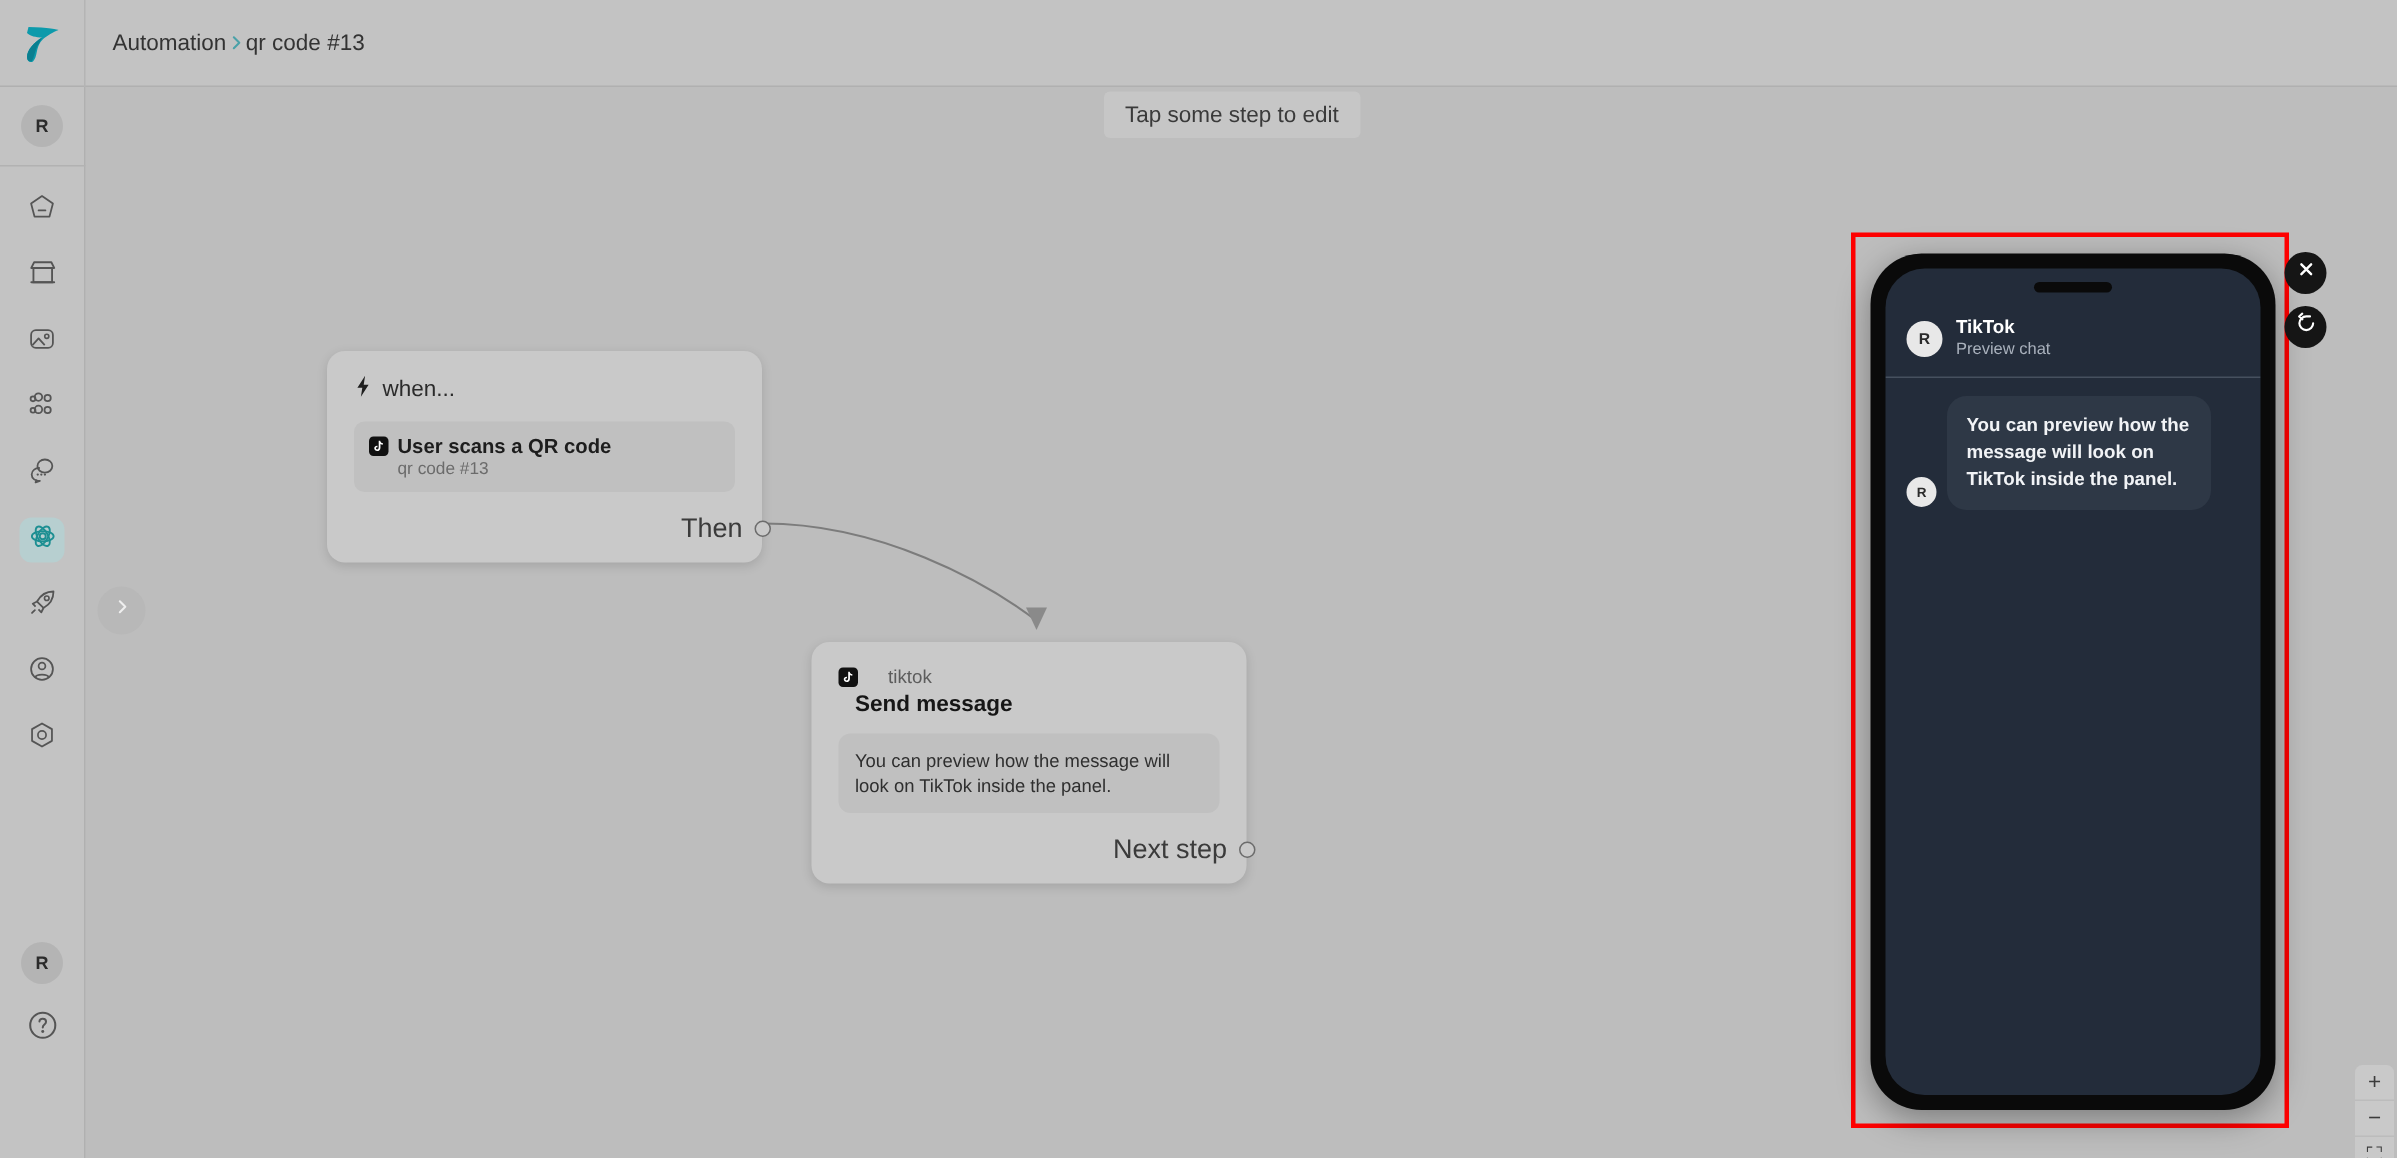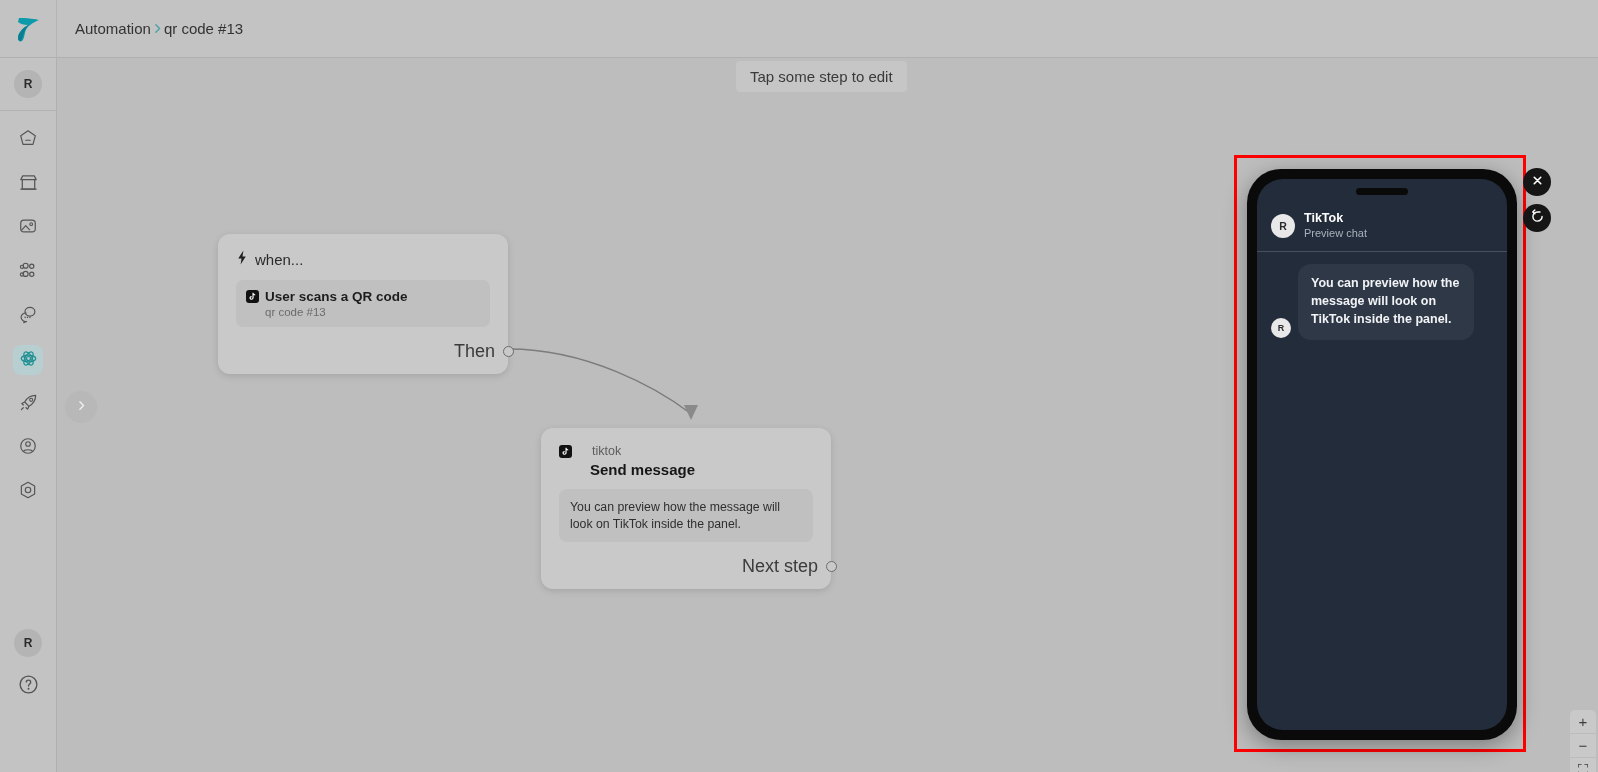--- a/index.html
+++ b/index.html
@@ -139,21 +139,21 @@
     display: flex; align-items: center; justify-content: flex-end; gap: 8px;
     margin-top: 14px; font-size: 18px; color: #3b3b3b;
   }
   .port {
     width: 11px; height: 11px; border-radius: 50%;
     border: 1.6px solid #6c6c6c; background: #c9c9c9;
     margin-right: -24px;
   }
 
   .act-brand { display: flex; align-items: center; gap: 20px; font-size: 12.5px; color: #5d5d5d; }
-  .act-title { font-size: 15px; font-weight: 700; color: #161616; margin-top: 3px; margin-left: 31px; }
+  .act-title { font-size: 15px; font-weight: 700; color: #161616; margin-top: 3px; margin-left: 11px; }
   .msg-box {
     margin-top: 11px; background: #c0c0c0; border-radius: 8px;
     padding: 10px 11px; font-size: 12.3px; line-height: 1.35; color: #2f2f2f;
   }
 
   .connector { position: absolute; left: 0; top: 0; width: 1541px; height: 714px; pointer-events: none; }
 
   
   .preview-panel {
     position: absolute; left: 1234px; top: 155px;

